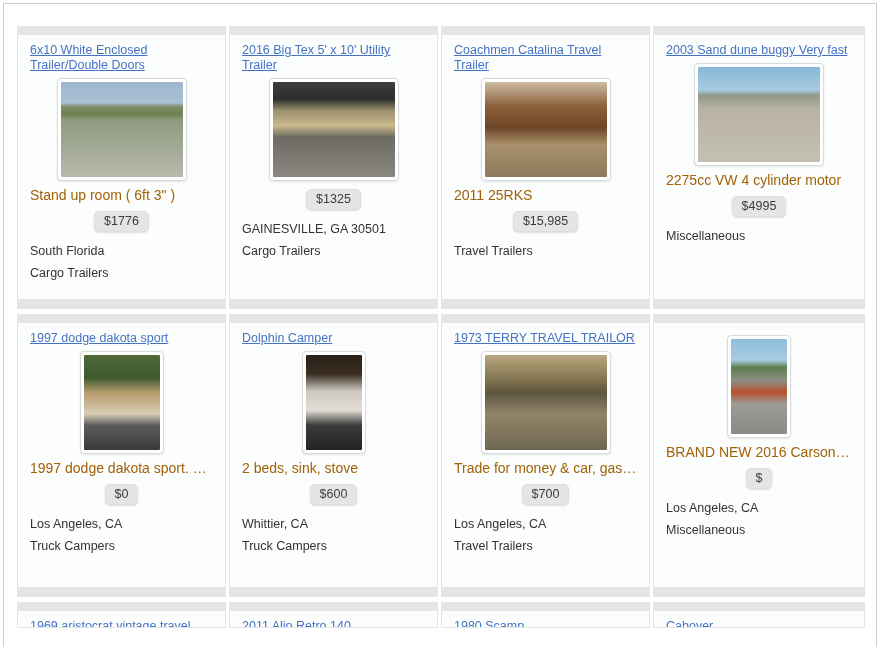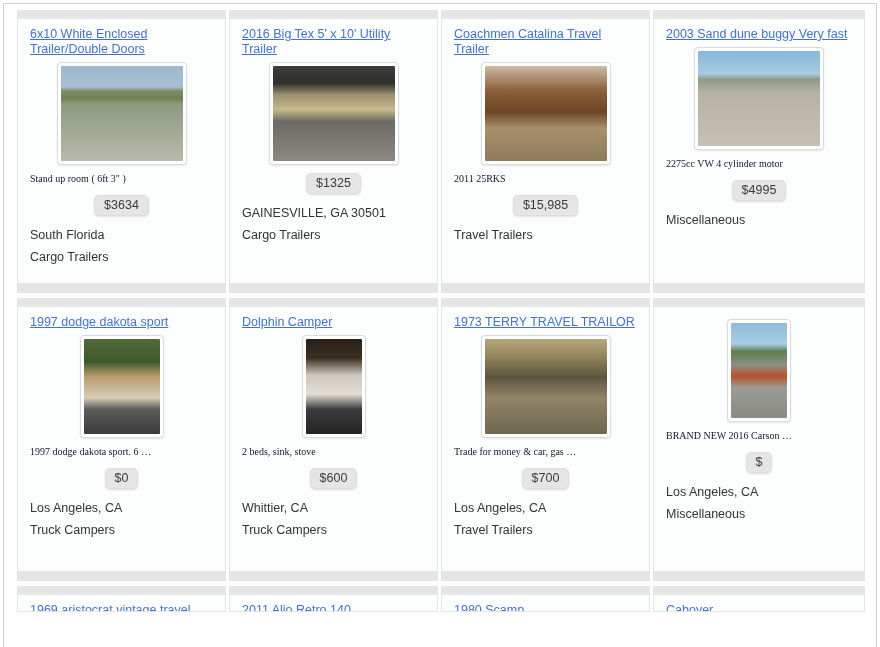--- a/index.html
+++ b/index.html
@@ -17,21 +17,21 @@
     width: 874px; height: 644px;
     border-left: 1px solid #cccccc;
     border-top: 1px solid #cccccc;
     border-right: 1px solid #cccccc;
     background: #ffffff;
     overflow: hidden;
   }
   #grid {
     position: absolute;
     left: 13px;
-    top: 6px;
+    top: 22px;
     width: 848px;
   }
   .row {
     display: flex;
     width: 848px;
     align-items: stretch;
   }
   .cell {
     width: 212px;
     padding-right: 3px;
@@ -85,28 +85,27 @@
     padding: 3px;
     box-shadow: 0 1px 2px rgba(0,0,0,0.10);
   }
   .thumb-img {
     display: block;
     background-size: cover;
     background-position: center;
     border-radius: 1px;
   }
   .desc {
-    font-size: 10px;
-    color: #0f172a;
+    font-size: 14px;
+    color: #a16207;
     line-height: 16px;
     white-space: nowrap;
     overflow: hidden;
     text-overflow: ellipsis;
     margin: 6px 0 0 0;
-    font-family: Liberation Serif, serif;
   }
   .price-row {
     display: flex;
     justify-content: center;
     margin: 8px 0 8px 0;
   }
   .price-badge {
     border: 1px solid #dcdfdf;
     border-radius: 5px;
     background: #e5e5e5;
@@ -144,21 +143,21 @@
             <div class="card-topbar"></div>
             <div class="card-body">
               <a class="listing-title">6x10 White Enclosed Trailer/Double Doors</a>
               <div class="thumb-wrap">
                 <div class="thumb">
                   <div class="thumb-img" style="width: 122px; height: 95px; background-image: linear-gradient(rgb(159, 184, 207) 0%, rgb(168, 192, 212) 22%, rgb(126, 143, 106) 26%, rgb(111, 128, 80) 34%, rgb(141, 154, 126) 40%, rgb(185, 185, 173) 100%), radial-gradient(58% 42% at 52% 45%, rgb(244, 244, 242) 0%, rgb(234, 234, 232) 62%, rgba(0, 0, 0, 0) 64%);"></div>
                 </div>
               </div>
               <div class="desc">Stand up room ( 6ft 3" )</div>
               <div class="price-row">
-                <span class="price-badge">$3634</span>
+                <span class="price-badge">$1776</span>
               </div>
               <div class="meta">South Florida</div>
               <div class="meta">Cargo Trailers</div>
             </div>
             <div class="card-botbar"></div>
           </div>
         </div>
         <div class="cell">
           <div class="card">
             <div class="card-topbar"></div>

